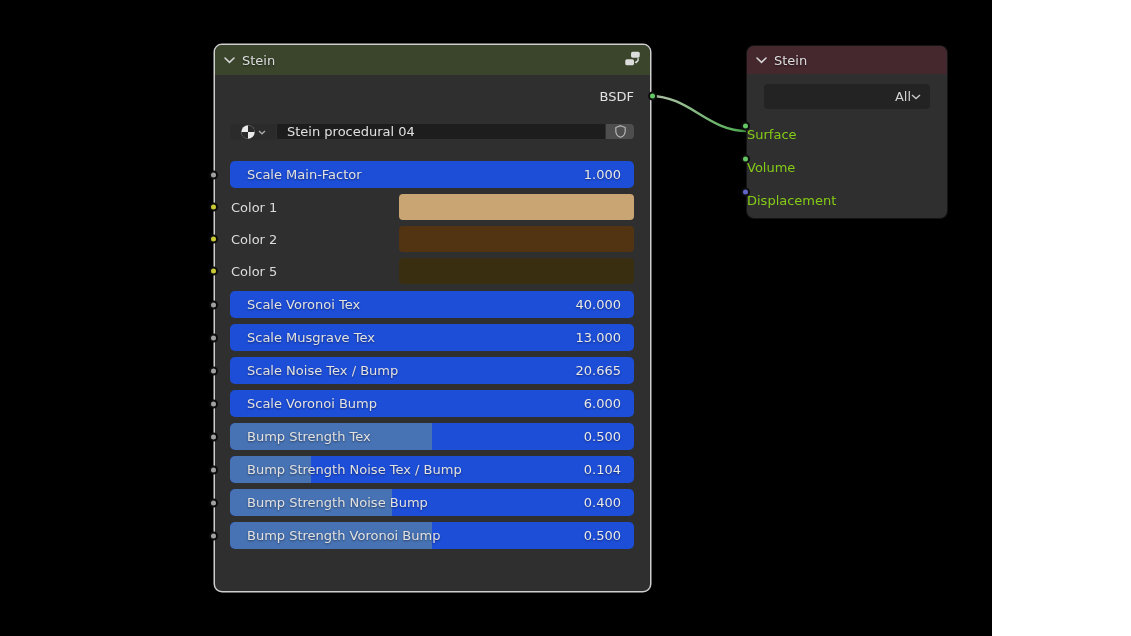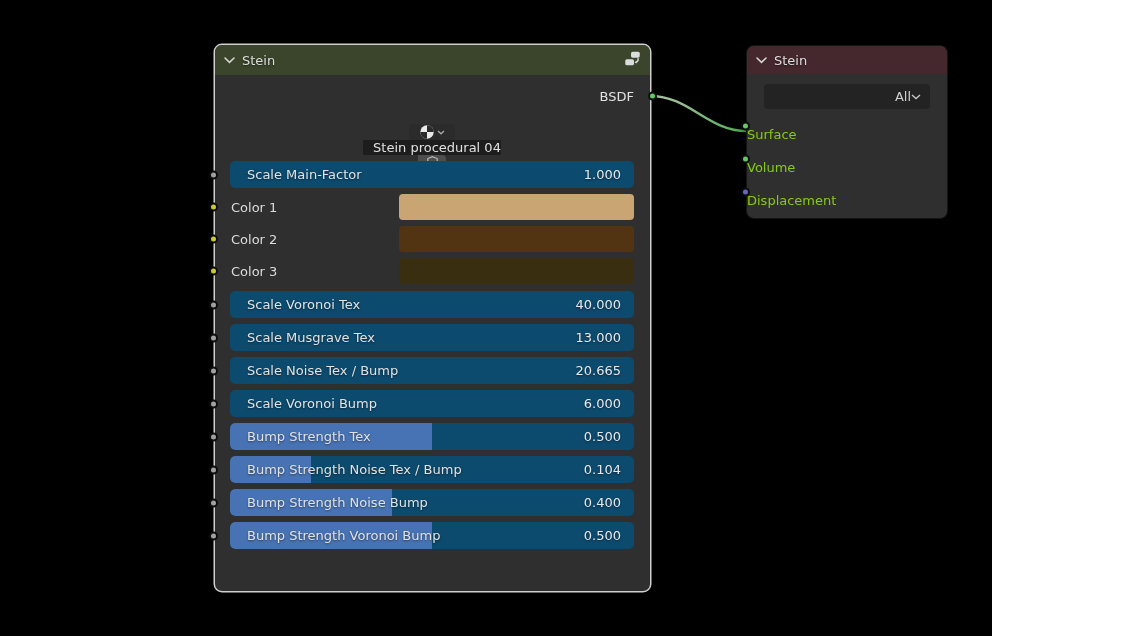--- a/index.html
+++ b/index.html
@@ -25,32 +25,32 @@
 
   .node-body { position:relative; padding:0 16px 0 15px; }
   .out-node .node-body { padding:0; }
 
   .row { position:relative; }
 
   
   .out-row { margin-top:8px; height:26px; display:flex; align-items:center; justify-content:flex-end; color:#e3e3e3; }
 
   
-  .mat-row { margin-top:15px; height:30px; display:flex; align-items:center;flex-direction:column; }
+  .mat-row { margin-top:15px; height:30px; display:flex; align-items:flex-start; }
   .mat-icon-btn { width:46px; background:#2b2b2b; border-radius:4px 0 0 4px;
       display:flex; align-items:center; justify-content:center; gap:2px; }
   .mat-name { flex:1; background:#1d1d1d; margin:0 1px; display:flex; align-items:center;
       padding-left:10px; color:#e0e0e0; }
   .mat-shield { width:28px; background:#4e4e4e; border-radius:0 4px 4px 0;
       display:flex; align-items:center; justify-content:center; }
 
   
   .slider-row { height:27px; margin-top:6px; }
   .g7 { margin-top:7px; }
-  .slider-widget { position:relative; height:100%; background:#0c4a6e; border-radius:5px;
+  .slider-widget { position:relative; height:100%; background:#1d4ed8; border-radius:5px;
       overflow:hidden; display:flex; align-items:center; }
   .slider-fill { position:absolute; left:0; top:0; bottom:0; border-radius:5px 0 0 5px; }
   .s-label { position:relative; z-index:1; flex:1; padding-left:17px; color:#e2e2e2;
       text-shadow:0 1px 2px rgba(0,0,0,.45); white-space:nowrap; }
   .s-value { position:relative; z-index:1; padding-right:13px; color:#e9e9e9;
       text-shadow:0 1px 2px rgba(0,0,0,.45); }
 
   
   .color-row { height:26px; margin-top:6px; display:flex; align-items:center; }
   .c-label { width:169px; color:#dcdcdc; padding-left:1px; }
@@ -140,21 +140,21 @@
         <span class="c-label">Color 1</span>
         <span class="c-swatch" style="background: rgb(200, 165, 115);"></span>
       </div>
       <div class="row color-row g7">
         <span class="socket in" style="background: rgb(201, 202, 51);"></span>
         <span class="c-label">Color 2</span>
         <span class="c-swatch" style="background: rgb(82, 52, 19);"></span>
       </div>
       <div class="row color-row">
         <span class="socket in" style="background: rgb(201, 202, 51);"></span>
-        <span class="c-label">Color 3</span>
+        <span class="c-label">Color 5</span>
         <span class="c-swatch" style="background: rgb(57, 46, 16);"></span>
       </div>
 
       <div class="row slider-row g7">
         <span class="socket in" style="background: rgb(161, 161, 161);"></span>
         <div class="slider-widget">
           <span class="s-label">Scale Voronoi Tex</span>
           <span class="s-value">40.000</span>
         </div>
       </div>

